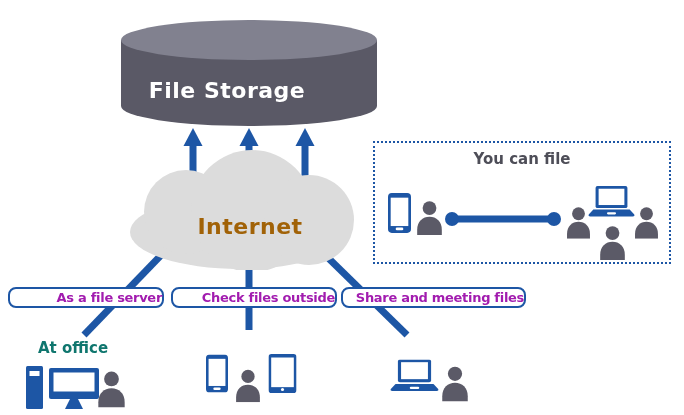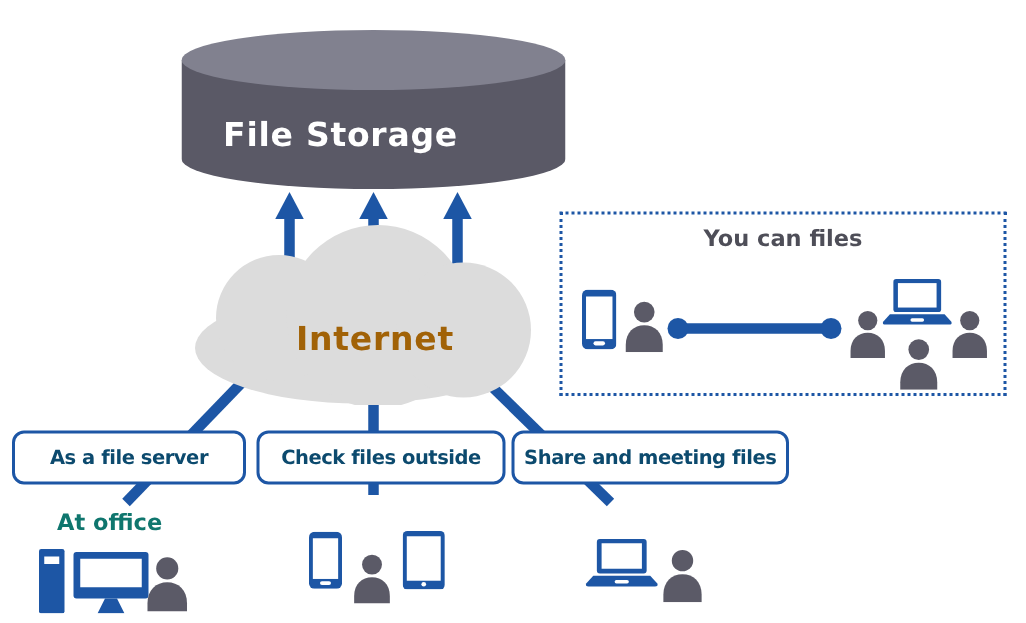--- a/index.html
+++ b/index.html
@@ -19,24 +19,24 @@
   .line{stroke:#1d56a5;stroke-width:7;}
   .arrow{fill:#1d56a5;}
   
   #cloud{left:118px;top:140px;width:246px;height:130px;z-index:2;}
   #cloud-label{
     left:18px;right:0;top:74px;text-align:center;
     font-size:22px;font-weight:bold;color:#a16207;letter-spacing:.5px;
   }
   
   .ucbox{
-    top:287px;height:36px;z-index:3;background:#fff;
+    top:287px;height:21px;z-index:3;background:#fff;
     border:2px solid #1d56a5;border-radius:8px;box-sizing:border-box;
-    display:flex;align-items:center;justify-content:center;
-    font-size:13px;font-weight:bold;color:#0c4a6e;letter-spacing:-.3px;white-space:nowrap;
+    display:flex;align-items:center;justify-content:flex-end;
+    font-size:13px;font-weight:bold;color:#a21caf;letter-spacing:-.3px;white-space:nowrap;
   }
   #ucbox-0{left:8px;width:156px;}
   #ucbox-1{left:171px;width:166px;}
   #ucbox-2{left:341px;width:185px;}
   
   .loclabel{
     top:339px;font-size:15px;font-weight:bold;color:#0f766e;
     text-align:left;white-space:nowrap;z-index:3;
   }
   #loc-0{left:38px;width:90px;}
@@ -162,21 +162,21 @@
 
   <svg class="abs" style="left:390px;top:359px" width="49" height="34" viewBox="0 0 62 42">
       <use href="#sym-laptop"></use>
     </svg>
   <svg class="abs person" style="left:440px;top:365px" width="30" height="37" viewBox="0 0 40 48">
       <use href="#sym-person"></use>
     </svg>
 
   <div id="callout" class="abs">
     <div id="callout-title" class="abs">
-      <div>You can files</div>
+      <div>You can file</div>
     </div>
     <svg class="abs" style="left:13px;top:50px" width="23" height="40" viewBox="0 0 30 52">
         <use href="#sym-phone"></use>
       </svg>
     <svg class="abs person" style="left:40px;top:57px" width="29" height="35" viewBox="0 0 40 48">
         <use href="#sym-person"></use>
       </svg>
     <svg class="abs" style="left:68px;top:62px" width="120" height="28" viewBox="0 0 120 28">
       <line x1="9" y1="14" x2="111" y2="14" stroke="#1d56a5" stroke-width="7"></line>
       <circle cx="9" cy="14" r="7" fill="#1d56a5"></circle>

